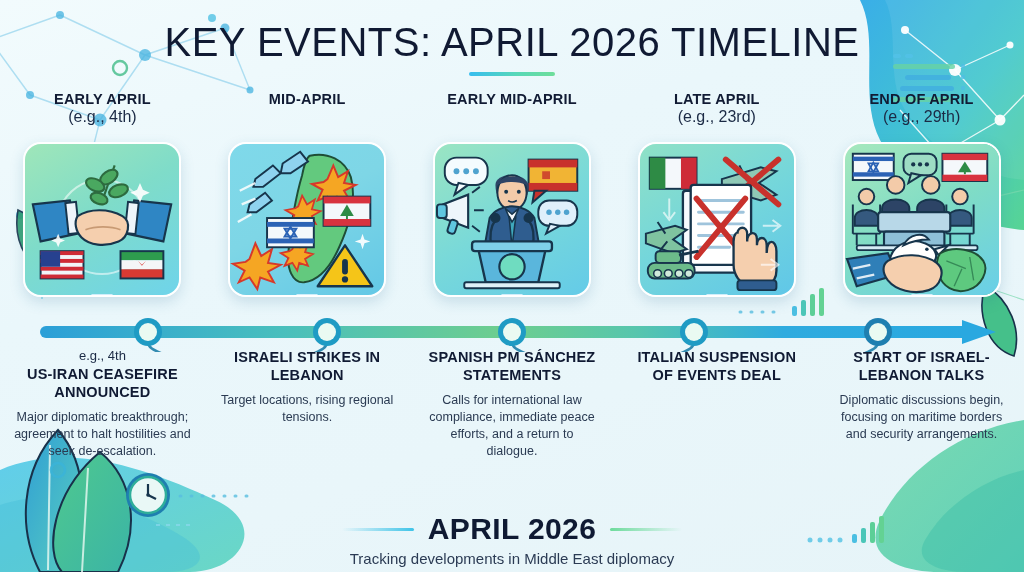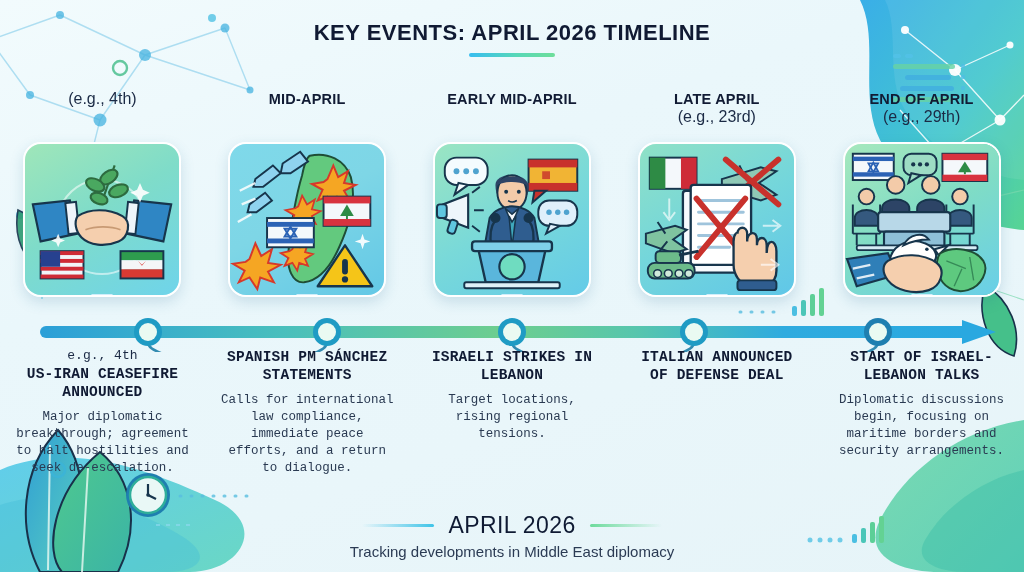--- a/index.html
+++ b/index.html
@@ -15,21 +15,21 @@
     overflow: hidden;
   }
   .bg-svg { position: absolute; left: 0; top: 0; width: 1024px; height: 572px; }
 
   
   .title-wrap {
     position: absolute; left: 0; top: 20px; width: 1024px;
     text-align: center; z-index: 6;
   }
   .main-title {
-    font-size: 22px; font-weight: bold; letter-spacing: .5px;
+    font-size: 40px; font-weight: normal; letter-spacing: .5px;
     color: #101a33;
   }
   .title-rule {
     margin: 7px auto 0; width: 86px; height: 4px; border-radius: 3px;
     background: linear-gradient(90deg, #37bdf0, #57d8b8 55%, #6ede9a);
   }
 
   
   .cols {
     position: absolute; left: 0; top: 90px; width: 1024px; height: 220px;
@@ -71,37 +71,37 @@
   }
 
   
   .timeline { position: absolute; left: 0; top: 312px; width: 1024px; height: 40px; z-index: 4; }
 
   
   .texts {
     position: absolute; left: 0; top: 348px; width: 1024px; height: 160px;
     display: flex; z-index: 5;
   }
-  .tcol { flex: 1 1 0; padding: 0 14px; text-align: center; font-family: Liberation Mono, monospace; }
+  .tcol { flex: 1 1 0; padding: 0 14px; text-align: center; }
   .t-eg { font-size: 13px; color: #1b2a45; margin-bottom: 2px; }
   .t-title {
     font-size: 14.5px; font-weight: bold; color: #101a33; line-height: 18px;
     letter-spacing: .2px;
   }
   .t-desc { margin-top: 8px; font-size: 12.5px; color: #2a3a52; line-height: 17px; }
 
   
   .footer {
     position: absolute; left: 0; top: 512px; width: 1024px; text-align: center; z-index: 6;
   }
   .footer-row { display: flex; align-items: center; justify-content: center; gap: 14px; }
   .f-line { width: 72px; height: 3px; border-radius: 2px; }
   .f-line.left  { background: linear-gradient(90deg, rgba(120,220,240,0), #3fc4e8); }
   .f-line.right { background: linear-gradient(90deg, #6ddb9c, rgba(120,225,160,0)); }
-  .f-title { font-size: 23px; font-weight: normal; color: #0f1a33; letter-spacing: .4px; }
+  .f-title { font-size: 30px; font-weight: bold; color: #0f1a33; letter-spacing: .4px; }
   .f-sub { margin-top: 4px; font-size: 15px; color: #2b3b54; }
 </style>
 </head>
 <body>
 
 <div id="canvas">
 
   <svg class="bg-svg" viewBox="0 0 1024 572">
     <defs>
       <linearGradient id="blobTR" x1="0" y1="0" x2="1" y2="1">
@@ -241,20 +241,21 @@
 
   <div class="title-wrap">
     <div class="main-title">KEY EVENTS: APRIL 2026 TIMELINE</div>
     <div class="title-rule"></div>
   </div>
 
   <div class="cols">
 
     <div class="col">
       <div class="col-head">
+        <div class="col-title">EARLY APRIL</div>
         <div class="col-sub">(e.g., 4th)</div>
       </div>
       <div class="card card1">
         <div class="card-inner">
           <svg viewBox="0 0 158 155">
             <g stroke="#ffffff" stroke-width="2" fill="none" opacity="0.55">
               <path d="M36 66 A46 46 0 0 1 122 66"></path>
               <path d="M40 112 A44 40 0 0 0 118 112"></path>
             </g>
 
@@ -623,29 +624,29 @@
     </g>
   </svg>
 
   <div class="texts">
     <div class="tcol">
       <div class="t-eg">e.g., 4th</div>
       <div class="t-title">US-IRAN CEASEFIRE ANNOUNCED</div>
       <div class="t-desc">Major diplomatic breakthrough; agreement to halt hostilities and seek de-escalation.</div>
     </div>
     <div class="tcol">
+      <div class="t-title">ISRAELI STRIKES IN LEBANON</div>
+      <div class="t-desc">Target locations, rising regional tensions.</div>
+    </div>
+    <div class="tcol">
       <div class="t-title">SPANISH PM SÁNCHEZ STATEMENTS</div>
       <div class="t-desc">Calls for international law compliance, immediate peace efforts, and a return to dialogue.</div>
     </div>
     <div class="tcol">
-      <div class="t-title">ISRAELI STRIKES IN LEBANON</div>
-      <div class="t-desc">Target locations, rising regional tensions.</div>
-    </div>
-    <div class="tcol">
-      <div class="t-title">ITALIAN ANNOUNCED OF DEFENSE DEAL</div>
+      <div class="t-title">ITALIAN SUSPENSION OF EVENTS DEAL</div>
     </div>
     <div class="tcol">
       <div class="t-title">START OF ISRAEL-LEBANON TALKS</div>
       <div class="t-desc">Diplomatic discussions begin, focusing on maritime borders and security arrangements.</div>
     </div>
   </div>
 
   <div class="footer">
     <div class="footer-row">
       <div class="f-line left"></div>

